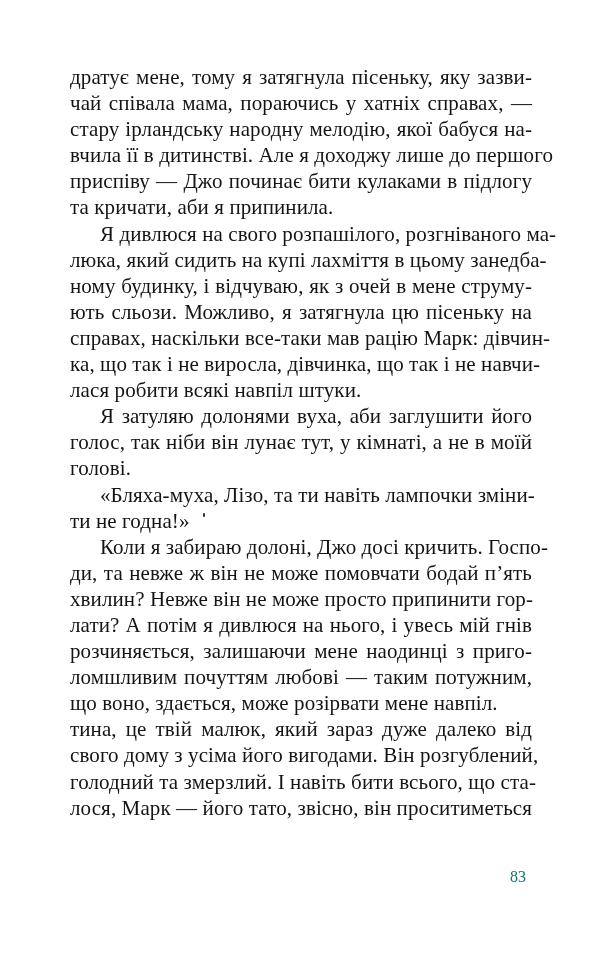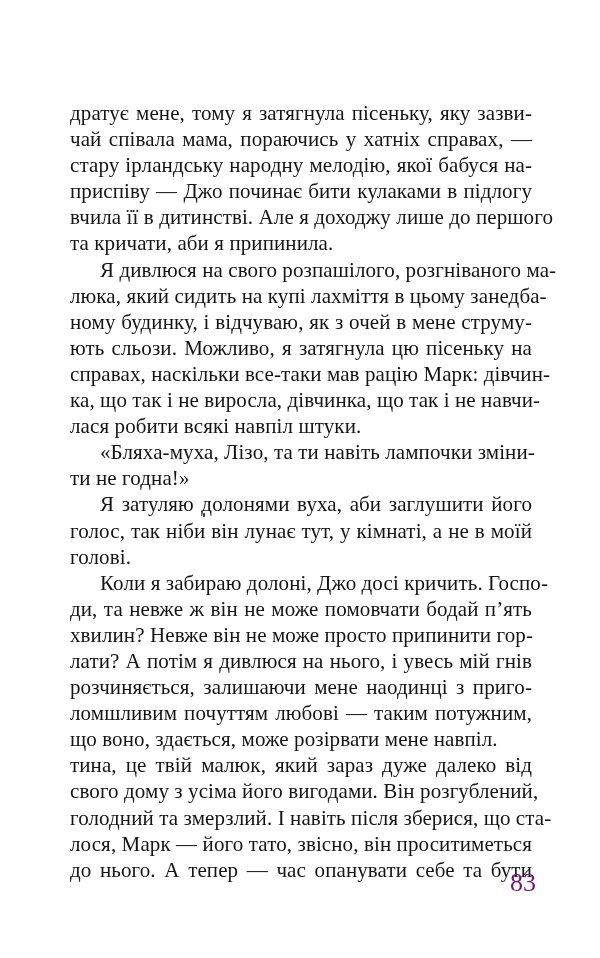--- a/index.html
+++ b/index.html
@@ -13,21 +13,20 @@
       position: relative;
       overflow: hidden;
       color: #141414;
       font-family: "Liberation Serif", "DejaVu Serif", serif;
     }
     .page {
       position: absolute;
       left: 70px;
       top: 64px;
       width: 462px;
-      margin-top: 36px;
     }
     .line {
       display: block;
       height: 26.1px;
       line-height: 26.1px;
       font-size: 21px;
       white-space: nowrap;
       text-align: justify;
       text-align-last: justify;
       letter-spacing: 0.1px;
@@ -35,83 +34,82 @@
     .line.last {
       text-align-last: left;
     }
     .line.indent {
       padding-left: 30px;
     }
     .page-number {
       position: absolute;
       left: 510px;
       top: 868px;
-      font-size: 26px;
+      font-size: 16px;
       font-family: "Liberation Serif", "DejaVu Serif", serif;
-      color: #701a75;
+      color: #0f766e;
     }
     .speck {
       position: absolute;
       left: 203px;
       top: 513px;
       width: 2px;
       height: 4px;
       background: #333;
       border-radius: 1px;
     }
   </style>
 </head>
 <body>
 
 <div class="page">
 
   <div>
     <span class="line">дратує мене, тому я затягнула пісеньку, яку зазви-</span>
     <span class="line">чай співала мама, пораючись у хатніх справах, —</span>
     <span class="line">стару ірландську народну мелодію, якої бабуся на-</span>
+    <span class="line">вчила її в дитинстві. Але я доходжу лише до першого</span>
     <span class="line">приспіву — Джо починає бити кулаками в підлогу</span>
-    <span class="line">вчила її в дитинстві. Але я доходжу лише до першого</span>
     <span class="line last">та кричати, аби я припинила.</span>
   </div>
 
   <div>
     <span class="line indent">Я дивлюся на свого розпашілого, розгніваного ма-</span>
     <span class="line">люка, який сидить на купі лахміття в цьому занедба-</span>
     <span class="line">ному будинку, і відчуваю, як з очей в мене струму-</span>
     <span class="line">ють сльози. Можливо, я затягнула цю пісеньку на</span>
     <span class="line">справах, наскільки все-таки мав рацію Марк: дівчин-</span>
     <span class="line">ка, що так і не виросла, дівчинка, що так і не навчи-</span>
     <span class="line last">лася робити всякі навпіл штуки.</span>
   </div>
 
   <div>
-    <span class="line indent">«Бляха-муха, Лізо, та ти навіть лампочки зміни-</span>
-    <span class="line last">ти не годна!»</span>
+    <span class="line indent">Я затуляю долонями вуха, аби заглушити його</span>
+    <span class="line">голос, так ніби він лунає тут, у кімнаті, а не в моїй</span>
+    <span class="line last">голові.</span>
   </div>
 
   <div>
-    <span class="line indent">Я затуляю долонями вуха, аби заглушити його</span>
-    <span class="line">голос, так ніби він лунає тут, у кімнаті, а не в моїй</span>
-    <span class="line last">голові.</span>
+    <span class="line indent">«Бляха-муха, Лізо, та ти навіть лампочки зміни-</span>
+    <span class="line last">ти не годна!»</span>
   </div>
 
   <div>
     <span class="line indent">Коли я забираю долоні, Джо досі кричить. Госпо-</span>
     <span class="line">ди, та невже ж він не може помовчати бодай п’ять</span>
     <span class="line">хвилин? Невже він не може просто припинити гор-</span>
     <span class="line">лати? А потім я дивлюся на нього, і увесь мій гнів</span>
     <span class="line">розчиняється, залишаючи мене наодинці з приго-</span>
     <span class="line">ломшливим почуттям любові — таким потужним,</span>
     <span class="line last">що воно, здається, може розірвати мене навпіл.</span>
   </div>
 
   <div>
     <span class="line">тина, це твій малюк, який зараз дуже далеко від</span>
     <span class="line">свого дому з усіма його вигодами. Він розгублений,</span>
-    <span class="line">голодний та змерзлий. І навіть після зберися, що ста-</span>
+    <span class="line">голодний та змерзлий. І навіть бити всього, що ста-</span>
     <span class="line">лося, Марк — його тато, звісно, він проситиметься</span>
-    <span class="line">до нього. А тепер — час опанувати себе та бути</span>
   </div>
 </div>
 
 <div class="speck"></div>
 
 <div class="page-number">83</div>
 
 </body></html>

